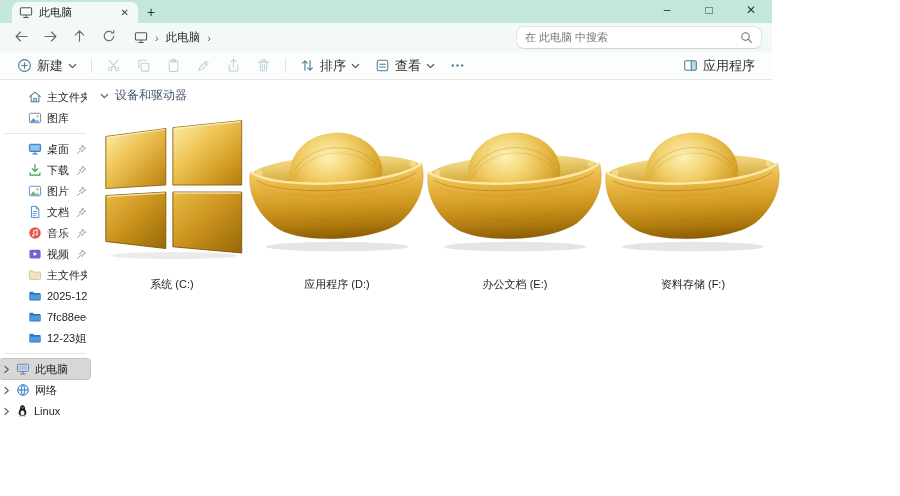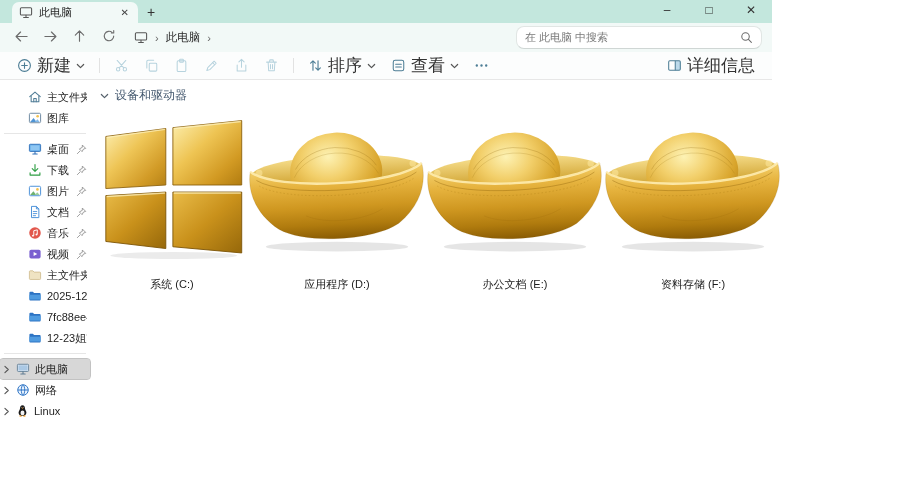--- a/index.html
+++ b/index.html
@@ -23,21 +23,21 @@
   .crumbbar{flex:1;display:flex;align-items:center;gap:7px;font-size:11.5px;color:#2b2b2b;padding:0 10px;height:23px;}
   .crumbbar .sep{color:#666;font-size:11px;}
   .crumb-ico{display:flex;color:#555;}
   .searchbox{width:228px;height:21px;background:#fff;border:1px solid #e1e6e4;border-bottom-color:#cfd6d4;border-radius:8px;
              display:flex;align-items:center;padding:0 8px;font-size:11px;color:#7a7a7a;gap:6px;margin-right:2px;}
   .searchbox .ph{flex:1;white-space:nowrap;overflow:hidden;}
   .searchbox .mag{color:#6b6b6b;display:flex;}
 
   
   .toolbar{height:27px;background:#fcfdfd;border-bottom:1px solid #e7e7e7;display:flex;align-items:center;
-           padding:0 10px;gap:1px;font-size:17px;color:#333;flex:0 0 auto;}
+           padding:0 10px;gap:1px;font-size:13px;color:#333;flex:0 0 auto;}
   .tbtn{display:flex;align-items:center;gap:5px;padding:0 7px;height:23px;border-radius:4px;}
   .tbtn .cap{display:flex;color:#555;}
   .ticon{display:flex;color:#4c7d95;}
   .ticon.dis{color:#b7d3de;}
   .tsep{width:1px;height:15px;background:#e2e2e2;margin:0 6px;}
   .tright{margin-left:auto;display:flex;align-items:center;}
 
   
   .bodyarea{flex:1;display:flex;background:#fff;min-height:0;}
   .sidebar{width:92px;flex:0 0 92px;padding-top:7px;box-sizing:border-box;font-size:11px;color:#1f1f1f;overflow:hidden;}
@@ -227,21 +227,21 @@
       </div>
     <div class="tright">
       <div class="tbtn">
         <span class="ticon">
             <svg width="15" height="15" viewBox="0 0 16 16">
               <rect x="8.8" y="3" width="5.4" height="10" fill="#bcd9ea"></rect>
               <rect x="1.8" y="3" width="12.4" height="10" rx="1.2" fill="none" stroke="#4c7d95" stroke-width="1.1"></rect>
               <path d="M8.8 3v10" stroke="#4c7d95" stroke-width="1.1"></path>
             </svg>
           </span>
-        <span>详细信息</span>
+        <span>应用程序</span>
       </div>
     </div>
   </div>
 
   <div class="bodyarea">
     <div class="sidebar" id="sidebar">
         <div class="srow">
           <span class="sico">
             <svg width="14" height="14" viewBox="0 0 16 16" fill="none" stroke="#4f7c96" stroke-width="1.2" stroke-linecap="round" stroke-linejoin="round">
               <path d="M2 7.6L8 2.4l6 5.2"></path>

